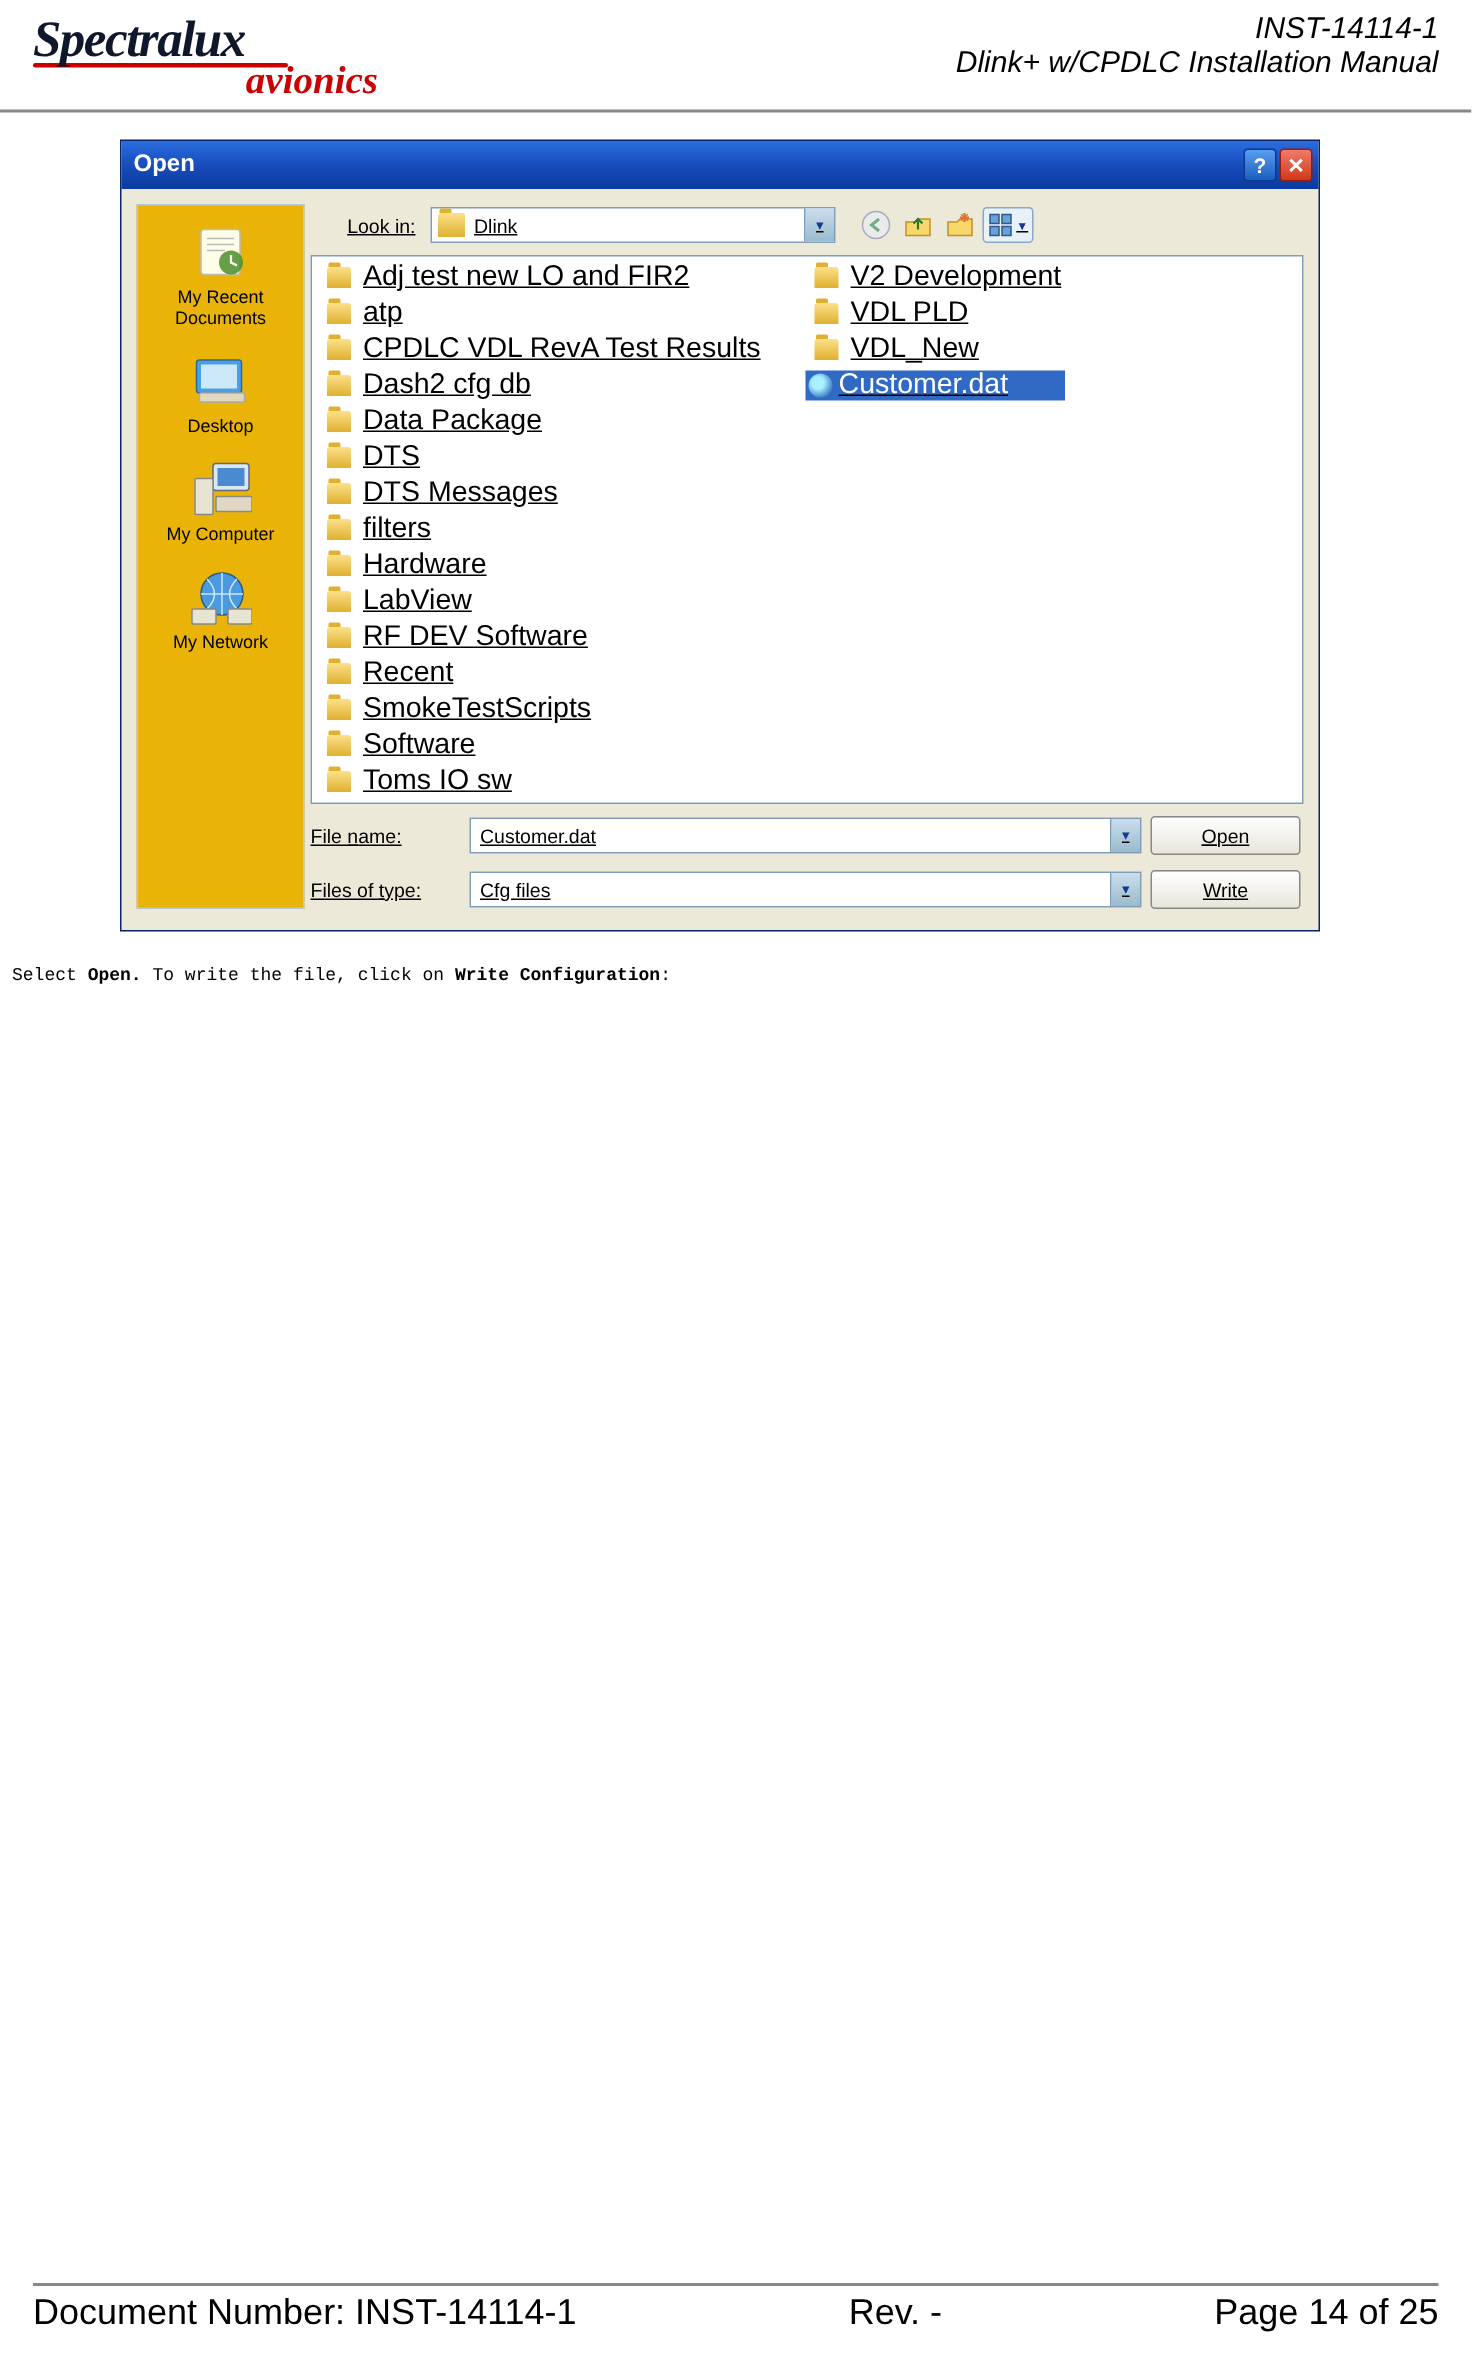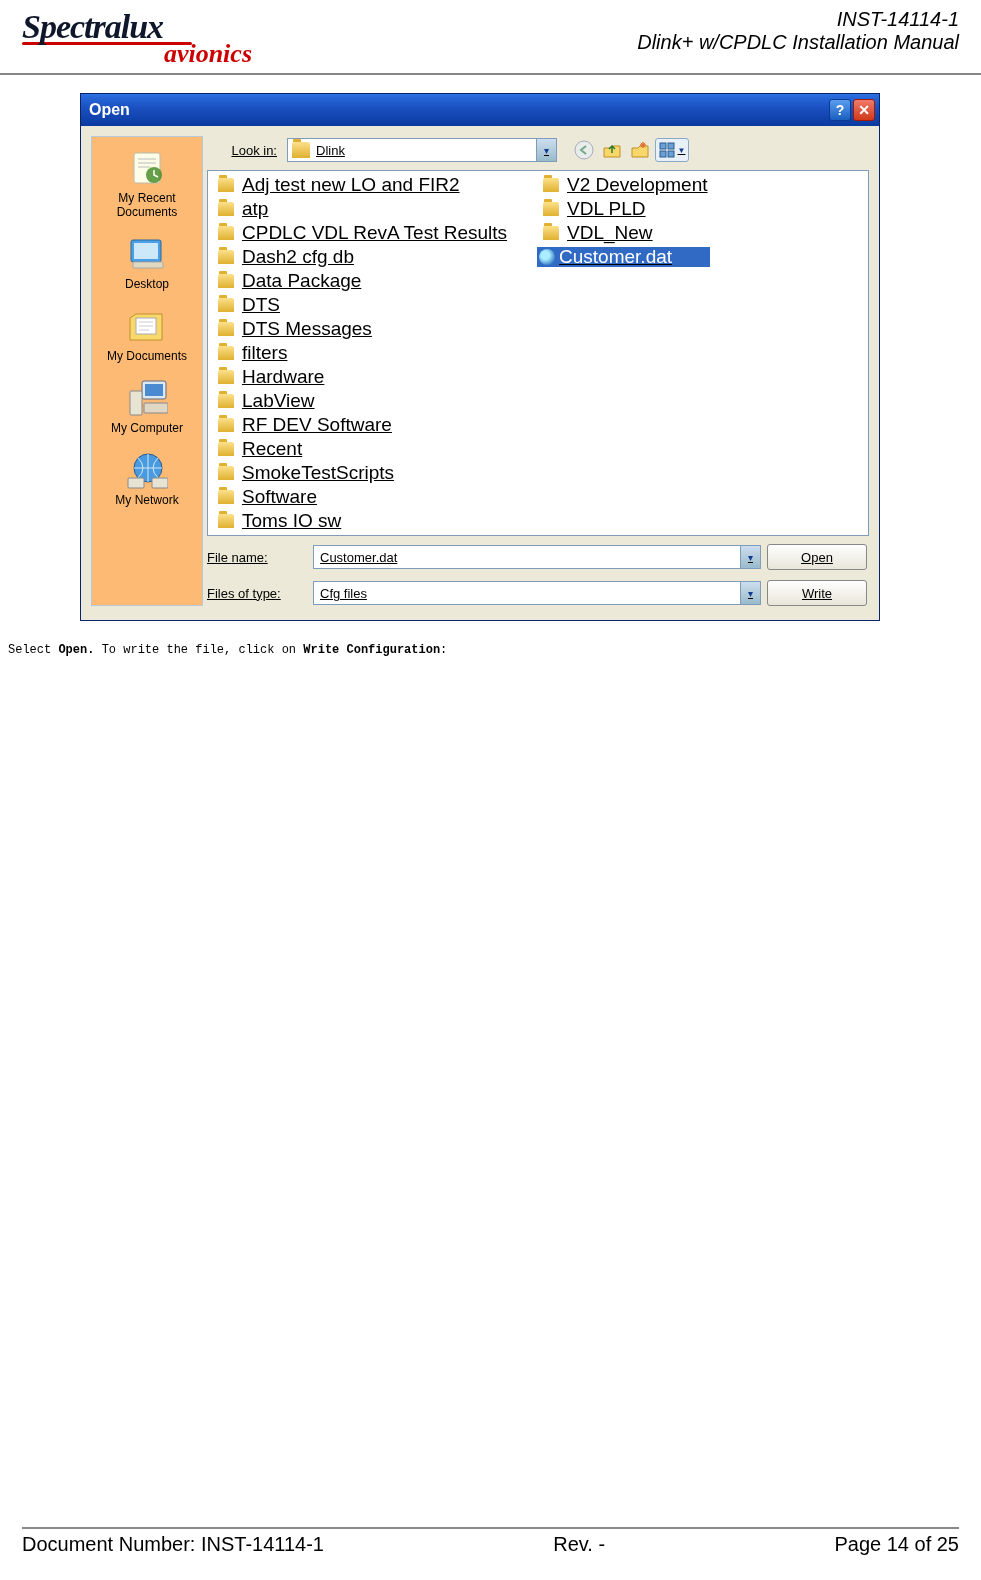--- a/index.html
+++ b/index.html
@@ -86,21 +86,21 @@
   }
   .help-btn { background: linear-gradient(#5a9ef0,#1a5fbf); border:1px solid #0a3a8f; }
   .close-btn { background: linear-gradient(#f07a6a,#d03a1a); border:1px solid #9f1a0a; }
   .dialog-body {
     display: flex;
     padding: 10px 10px 14px 10px;
     gap: 4px;
   }
   .places-bar {
     width: 112px;
-    background: #fdba74;
+    background: #eab308;
     border: 1px solid #b8c8d8;
     display: flex;
     flex-direction: column;
     align-items: flex-start;
     padding: 6px 0;
     gap: 6px;
   }
   .place {
     display: flex;
     flex-direction: column;
@@ -246,21 +246,21 @@
   }
   .page-footer {
     position: absolute;
     bottom: 24px;
     left: 22px;
     right: 22px;
     border-top: 2px solid #888;
     padding-top: 4px;
     display: flex;
     justify-content: space-between;
-    font-size: 20px;
+    font-size: 24px;
   }
   .underline-letter { text-decoration: underline; }
 </style>
 </head>
 <body>
 
 <div class="page-header">
   <div class="logo">
     <div class="logo-top">Spectralux</div>
     <div class="logo-swoosh"></div>
@@ -299,30 +299,20 @@
             <svg width="40" height="40">
                 <rect x="4" y="6" width="30" height="22" rx="2" fill="#4aa0e8" stroke="#2a6a9a"></rect>
                 <rect x="7" y="9" width="24" height="16" fill="#cde8f8"></rect>
                 <rect x="6" y="28" width="30" height="6" rx="1" fill="#e0d8c0" stroke="#aaa"></rect>
               </svg>
           </div>
           <span>Desktop</span>
         </div>
         <div class="place">
           <div class="pic">
-            <svg width="42" height="40">
-                <path d="M4 12 L10 8 L36 8 L36 34 L4 34 Z" fill="#f8d86a" stroke="#c0902a"></path>
-                <rect x="10" y="12" width="20" height="16" fill="#fff" stroke="#aaa"></rect>
-                <path d="M13 16h14M13 20h14M13 24h10" stroke="#ccc"></path>
-              </svg>
-          </div>
-          <span>My Documents</span>
-        </div>
-        <div class="place">
-          <div class="pic">
             <svg width="44" height="42">
                 <rect x="16" y="4" width="24" height="18" rx="2" fill="#d8e8f4" stroke="#667"></rect>
                 <rect x="19" y="7" width="18" height="12" fill="#4a8ad0"></rect>
                 <rect x="4" y="14" width="12" height="24" rx="1" fill="#e8e4d4" stroke="#888"></rect>
                 <rect x="18" y="26" width="24" height="10" rx="1" fill="#e0d8c4" stroke="#888"></rect>
               </svg>
           </div>
           <span>My Computer</span>
         </div>
         <div class="place">

